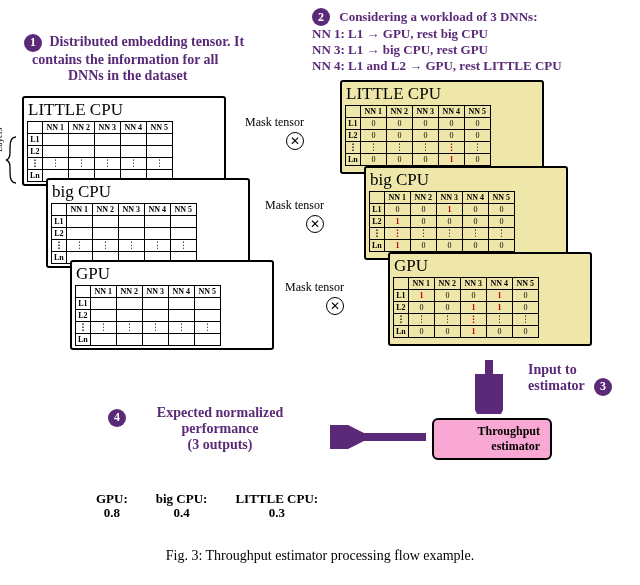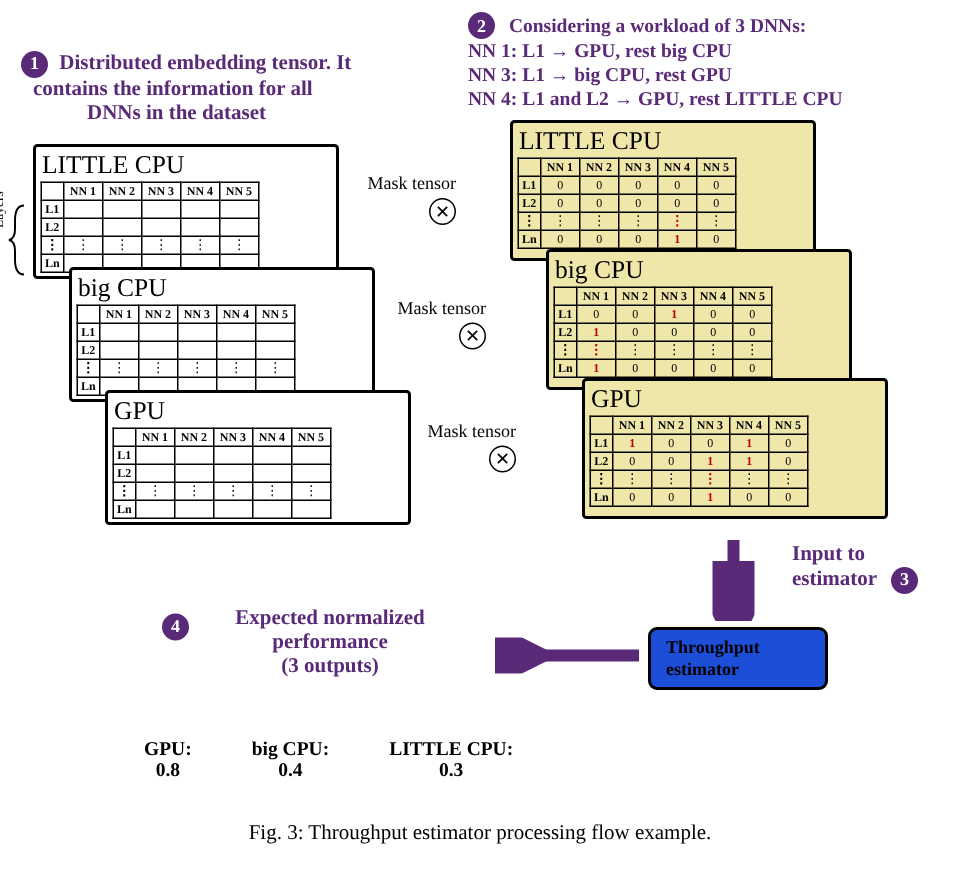--- a/index.html
+++ b/index.html
@@ -28,32 +28,32 @@
   .layersLabel{position:absolute;left:-6px;top:152px;transform:rotate(-90deg);transform-origin:left top;font-size:9px}
 
   .mult{position:absolute;font-size:18px;display:flex;align-items:flex-end;gap:6px}
   .mult .sym{border:1.5px solid #000;border-radius:50%;width:18px;height:18px;display:flex;align-items:center;justify-content:center;font-size:12px}
   .mult .lbl{font-size:12px}
 
   .arrow-down{position:absolute}
   .arrow-down svg{display:block}
   .arrow-left{position:absolute}
 
-  .estBox{position:absolute;border:2px solid #000;border-radius:6px;background:#1d4ed8;padding:4px 10px;font-size:12px;font-weight:bold;text-align:left}
-
-  .outputs{position:absolute;display:flex;gap:40px;font-size:13px;font-weight:bold;text-align:center}
+  .estBox{position:absolute;border:2px solid #000;border-radius:6px;background:#f9a8d4;padding:4px 10px;font-size:12px;font-weight:bold;text-align:right}
+
+  .outputs{position:absolute;display:flex;gap:28px;font-size:13px;font-weight:bold;text-align:center}
   .outputs div{line-height:1.1}
   .caption{position:absolute;width:640px;text-align:center;font-size:14px}
 </style>
 </head>
 <body>
 
 <div class="stage">
 
-  <div class="annot purple bold" style="left:14px;top:34px;width:260px">
+  <div class="annot purple bold" style="left:24px;top:34px;width:260px">
     <span class="badge">1</span>
     <span style="margin-left:4px">Distributed embedding tensor. It</span><br>
     <span style="margin-left:8px">contains the information for all</span><br>
     <span style="margin-left:44px">DNNs in the dataset</span>
   </div>
 
   <div class="annot2 purple bold" style="left:312px;top:8px;width:320px">
     <span class="badge">2</span>
     <span style="margin-left:6px">Considering a workload of 3 DNNs:</span><br>
     <span>NN 1: L1 → GPU, rest big CPU</span><br>

